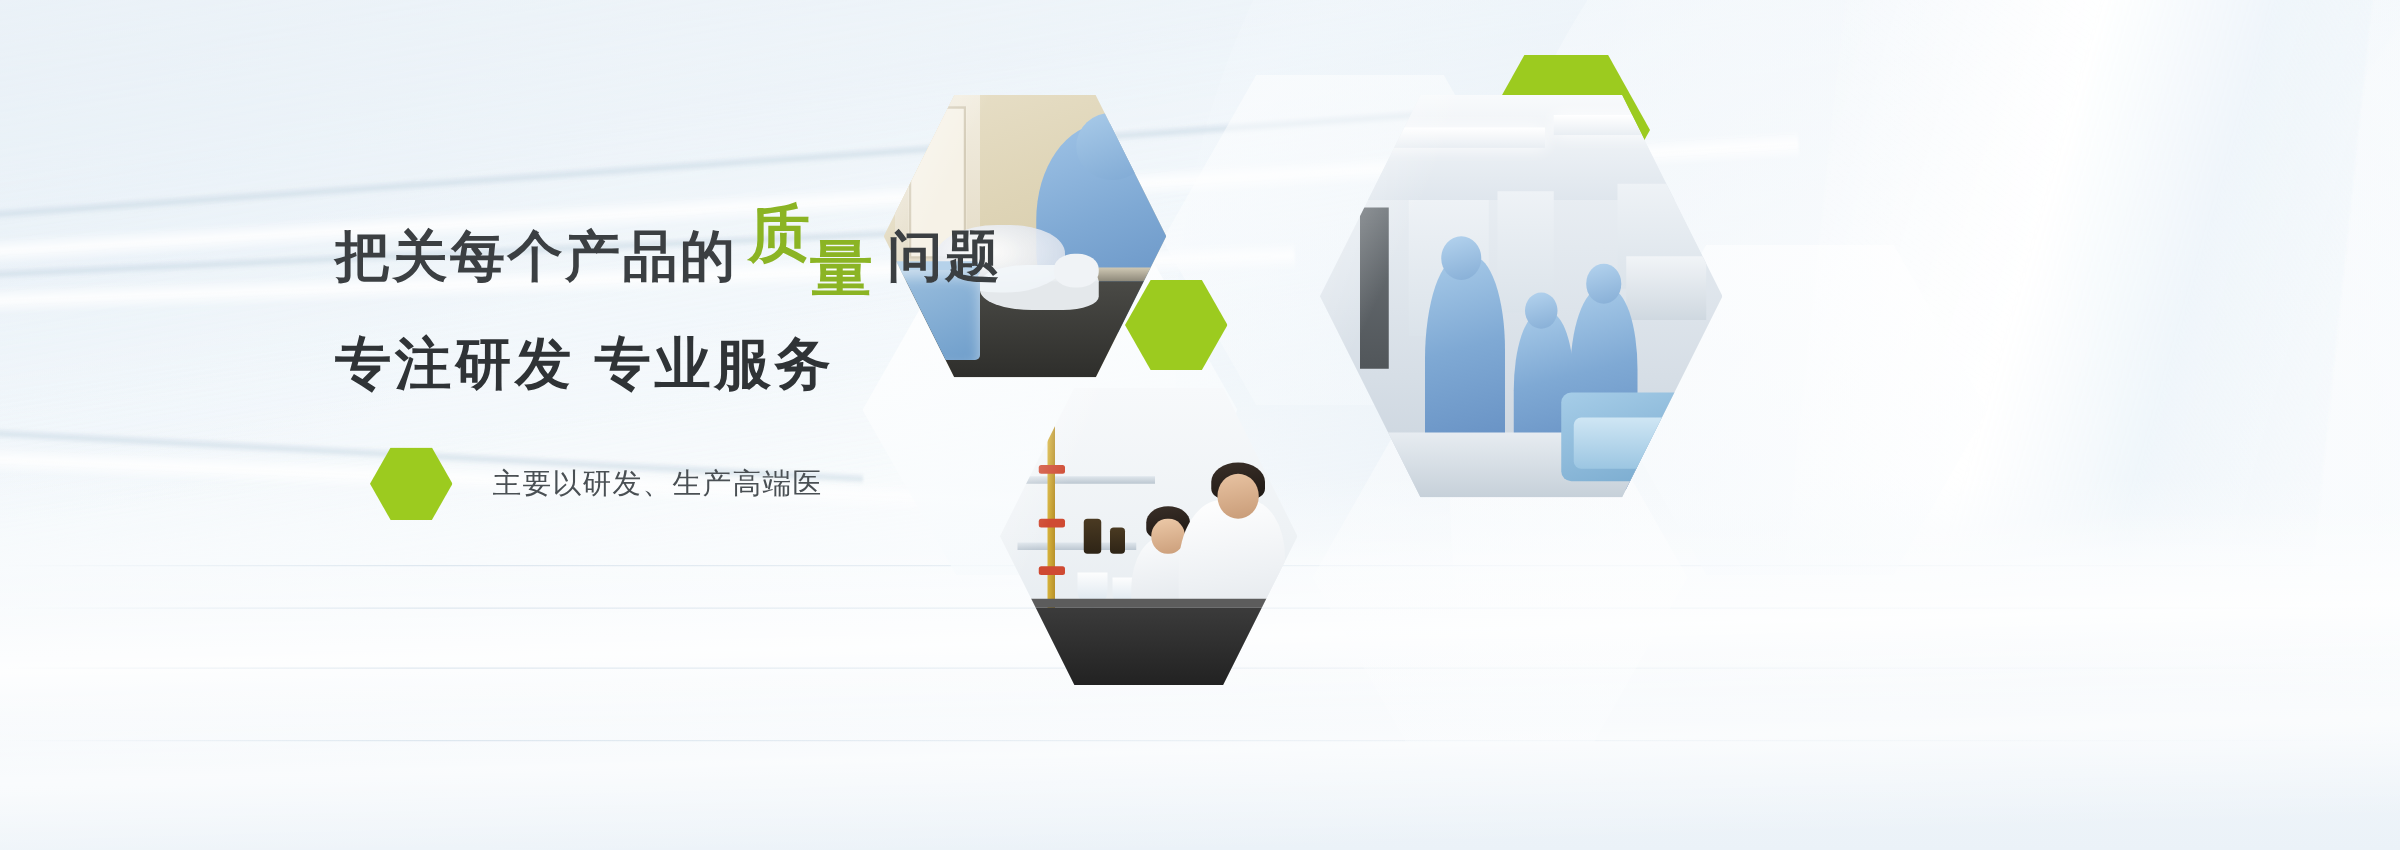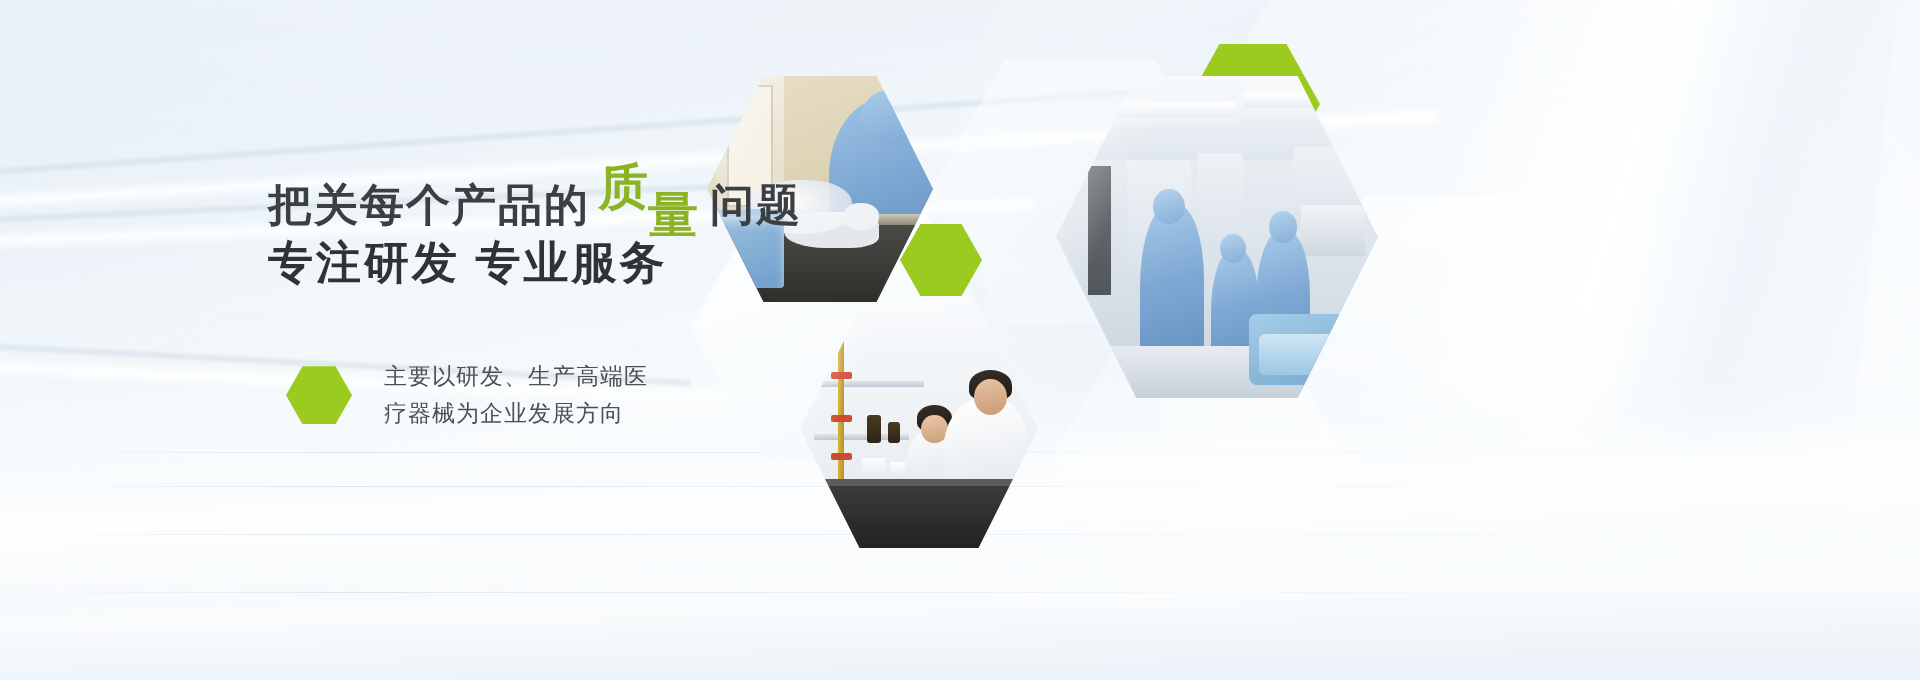--- a/index.html
+++ b/index.html
@@ -112,32 +112,32 @@
     color: #8bb424;
     font-weight: 700;
     font-size: 50px;
     letter-spacing: 0;
   }
   .hl-green-up { position: relative; top: -16px; margin-left: 8px; }
   .hl-green-down { position: relative; top: 12px; margin-right: 6px; }
   .hl-tail { margin-left: 6px; }
 
   .headline-2 {
-    margin-top: 12px;
+    margin-top: 40px;
     font-size: 45px;
     font-weight: 700;
     letter-spacing: 3px;
     color: #2f3336;
     line-height: 1;
     white-space: nowrap;
   }
 
   .subline-wrap {
     position: absolute;
-    left: 286px;
+    left: 296px;
     top: 358px;
     display: flex;
     align-items: center;
     z-index: 6;
   }
   .hex-bullet {
     width: 66px; height: 58px;
     background: #9ccb1f;
     clip-path: polygon(25% 0%, 75% 0%, 100% 50%, 75% 100%, 25% 100%, 0% 50%);
     margin-right: 32px;
@@ -361,17 +361,16 @@
       <span class="hl-green-down">量</span>
       <span class="hl-plain hl-tail">问题</span>
     </div>
     <div class="headline-2">专注研发 专业服务</div>
   </div>
 
   <div class="subline-wrap">
     <div class="hex-bullet"></div>
     <div class="subline">
       <div>主要以研发、生产高端医</div>
-      <div>疗器械为企业发展方向</div>
     </div>
   </div>
 
 </div>
 
 </body></html>

